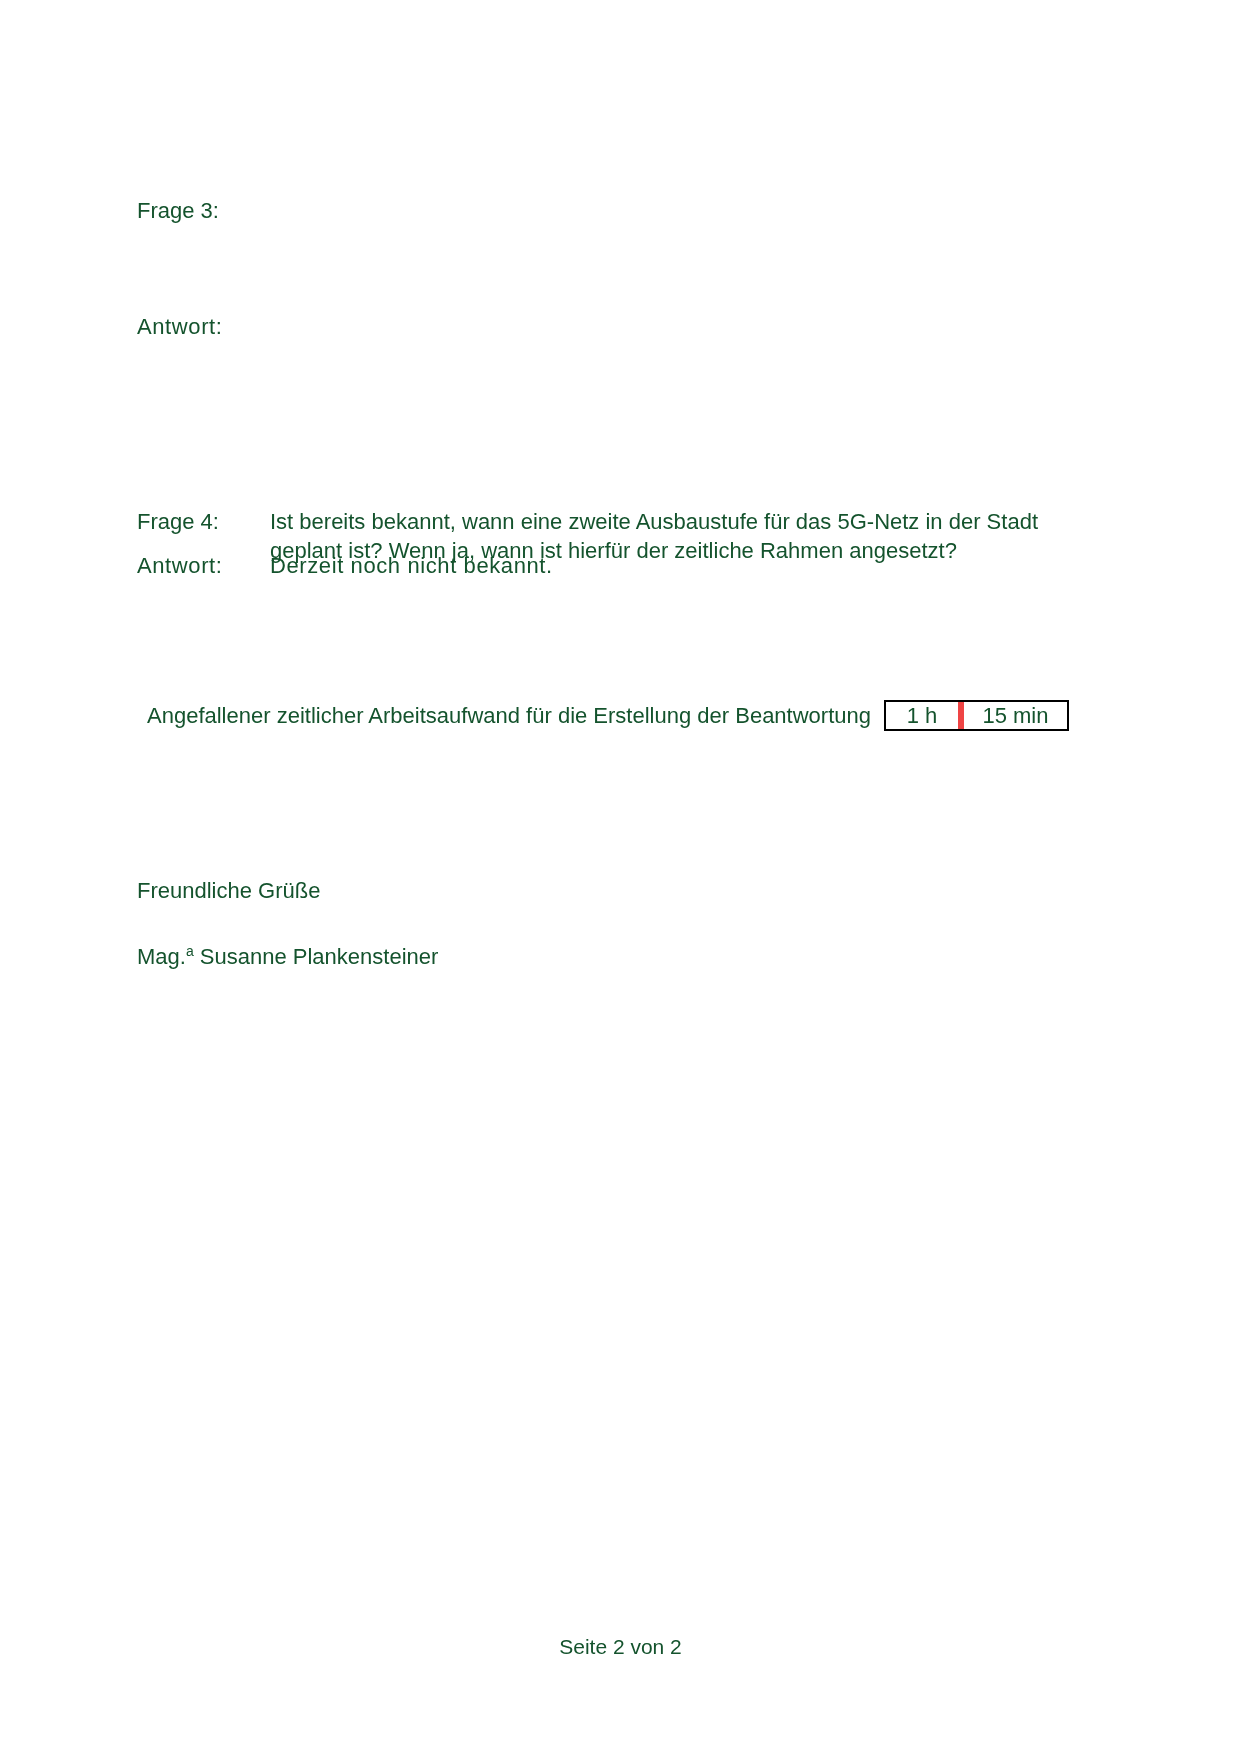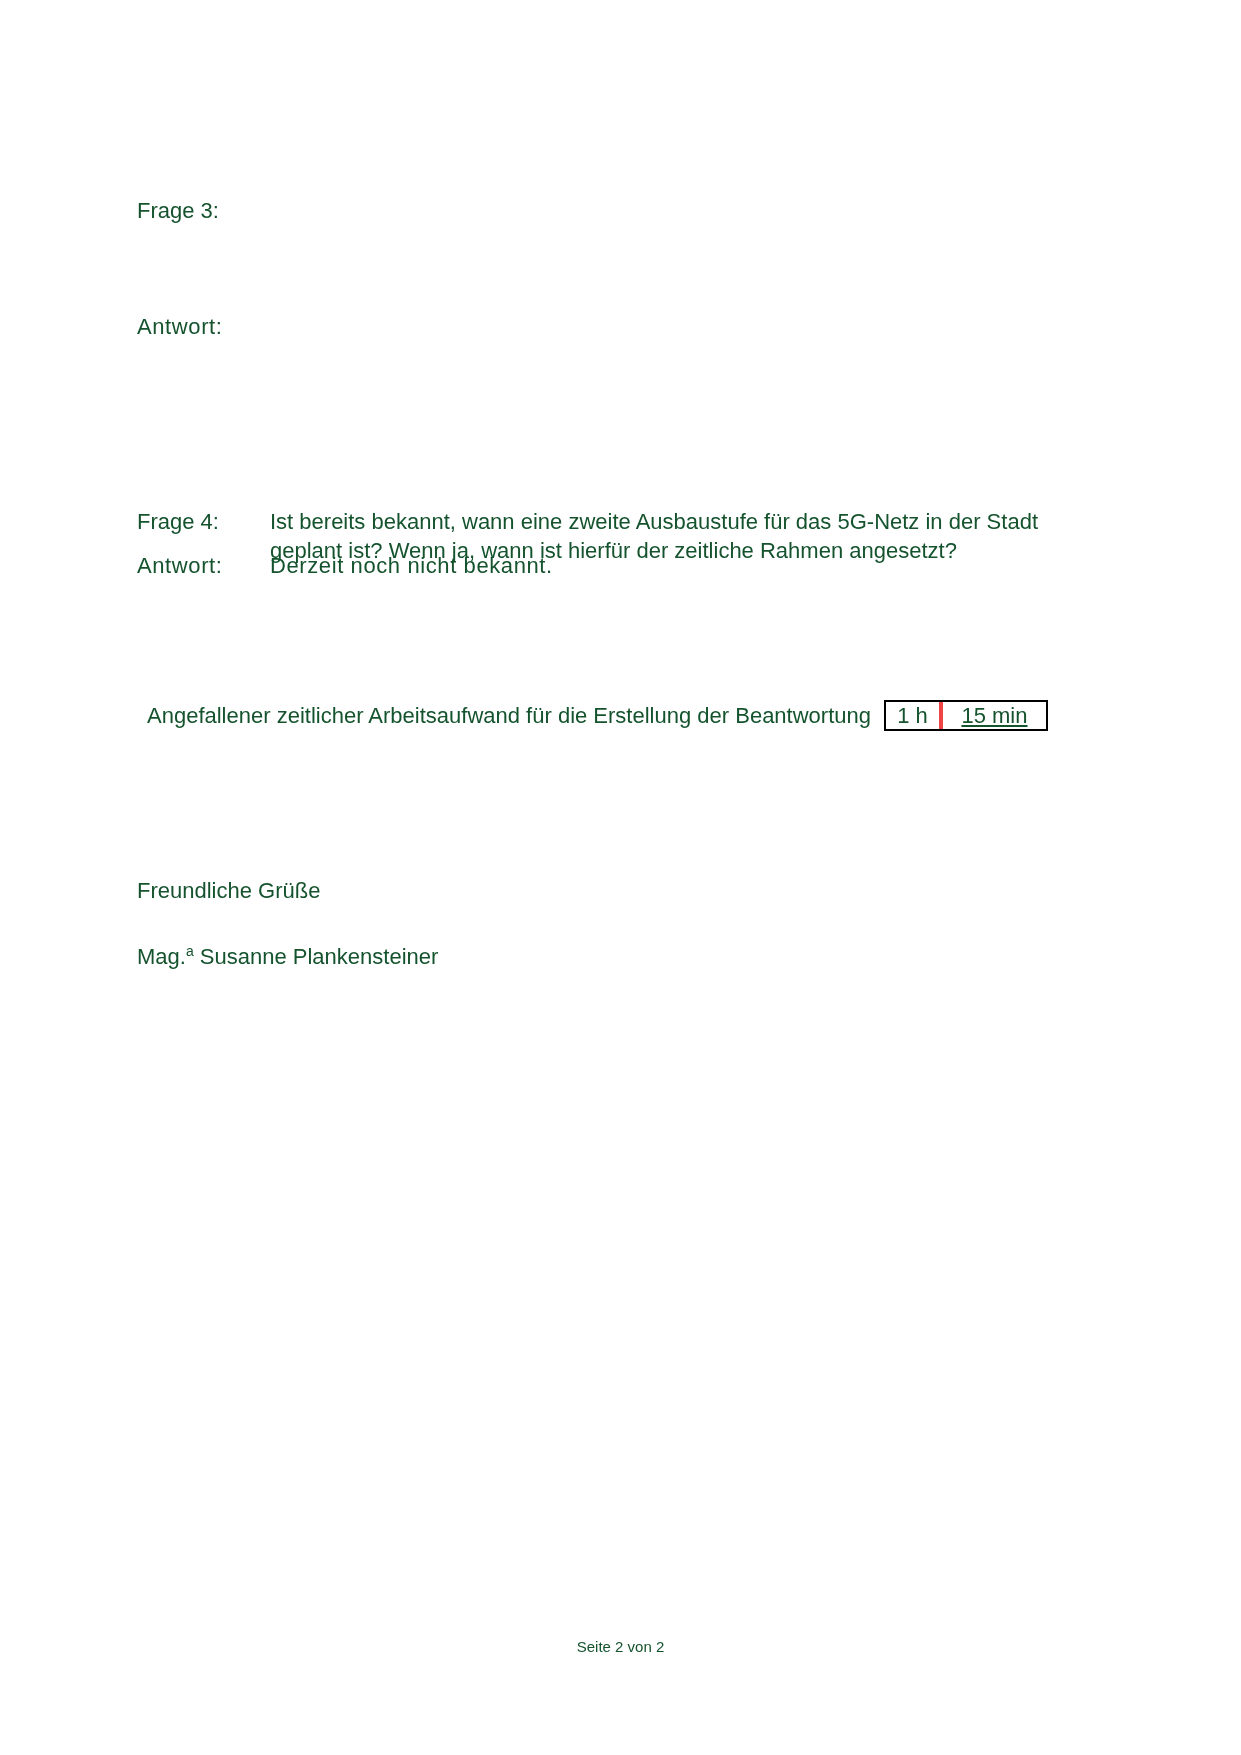--- a/index.html
+++ b/index.html
@@ -52,26 +52,25 @@
     height: 27px;
     align-items: stretch;
   }
   .effort-cell {
     display: flex;
     align-items: center;
     justify-content: center;
     white-space: pre;
   }
   .effort-cell.hours {
-    width: 53px;
+    width: 72px;
   }
   .effort-cell.minutes {
     width: 103px;
-    border-left: 4px solid #ef4444;
-    text-decoration: underline;
+    border-left: 6px solid #ef4444;
   }
   .greeting {
     position: absolute;
     left: 137px;
     top: 876px;
     white-space: pre;
   }
   .signature {
     position: absolute;
     left: 137px;
@@ -82,21 +81,21 @@
     font-size: 14px;
     line-height: 0;
     vertical-align: super;
   }
   .footer {
     position: absolute;
     left: 0;
     top: 1632px;
     width: 100%;
     text-align: center;
-    font-size: 15px;
+    font-size: 21px;
     white-space: pre;
   }
 </style>
 </head>
 <body>
 
 <div class="page">
 
   <div class="qa-row" style="top:196px">
     <div class="qa-label">Frage 3:</div>

